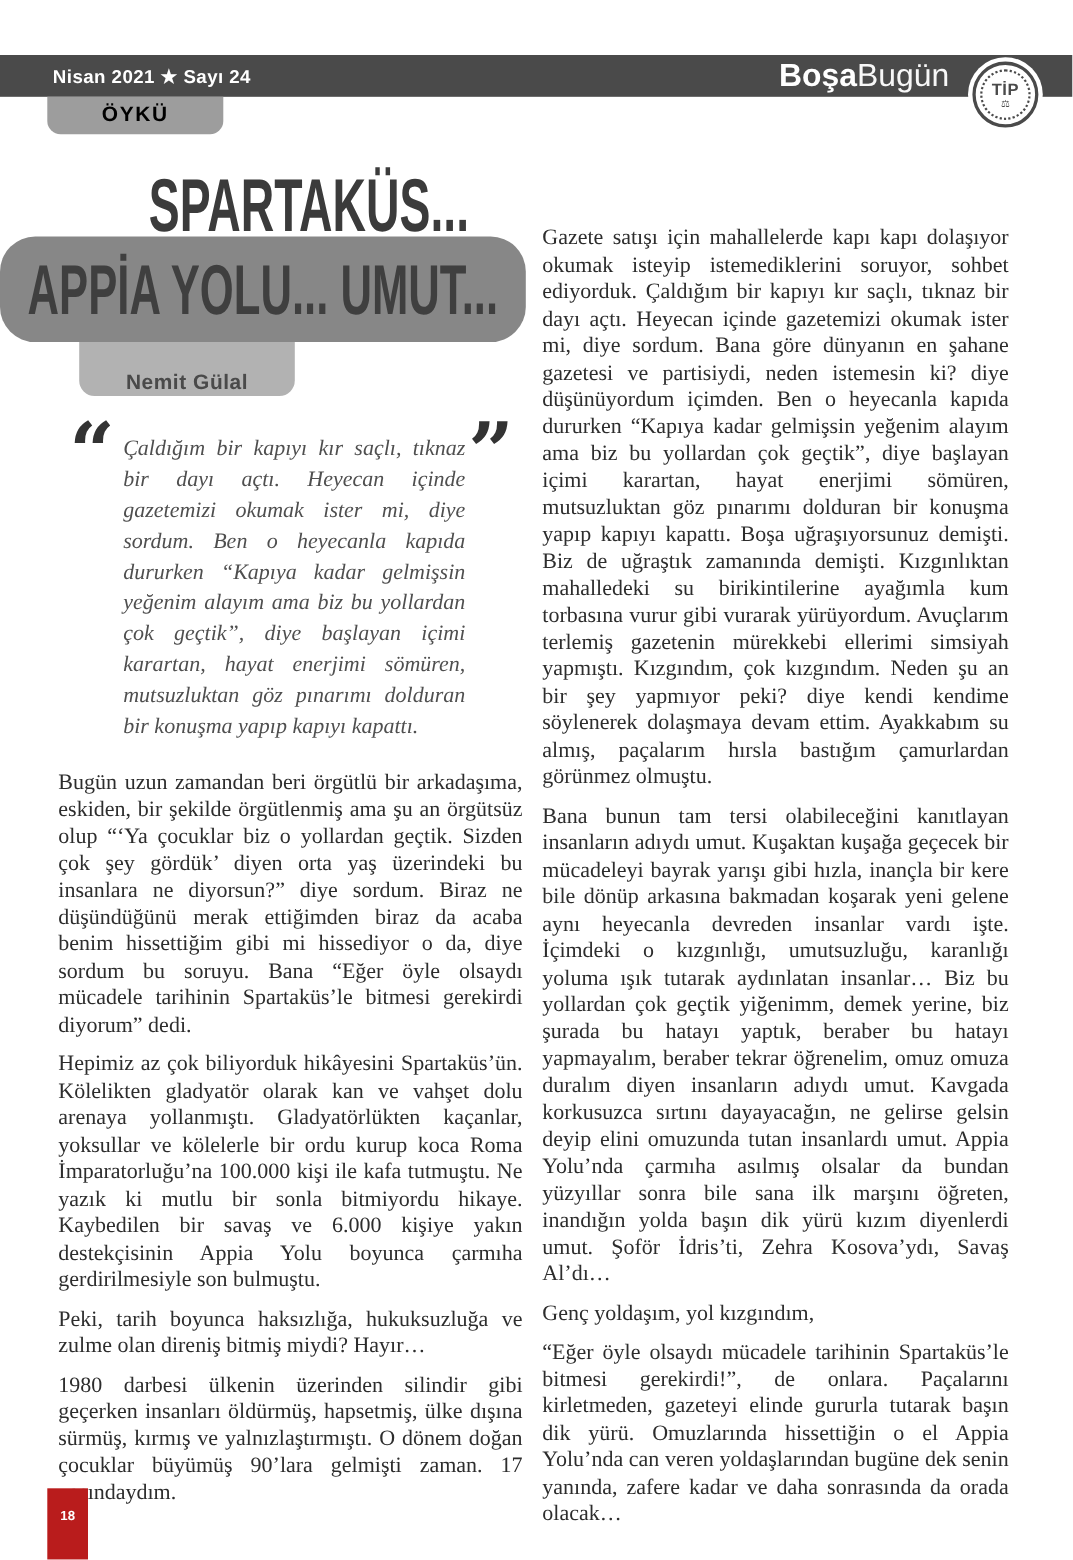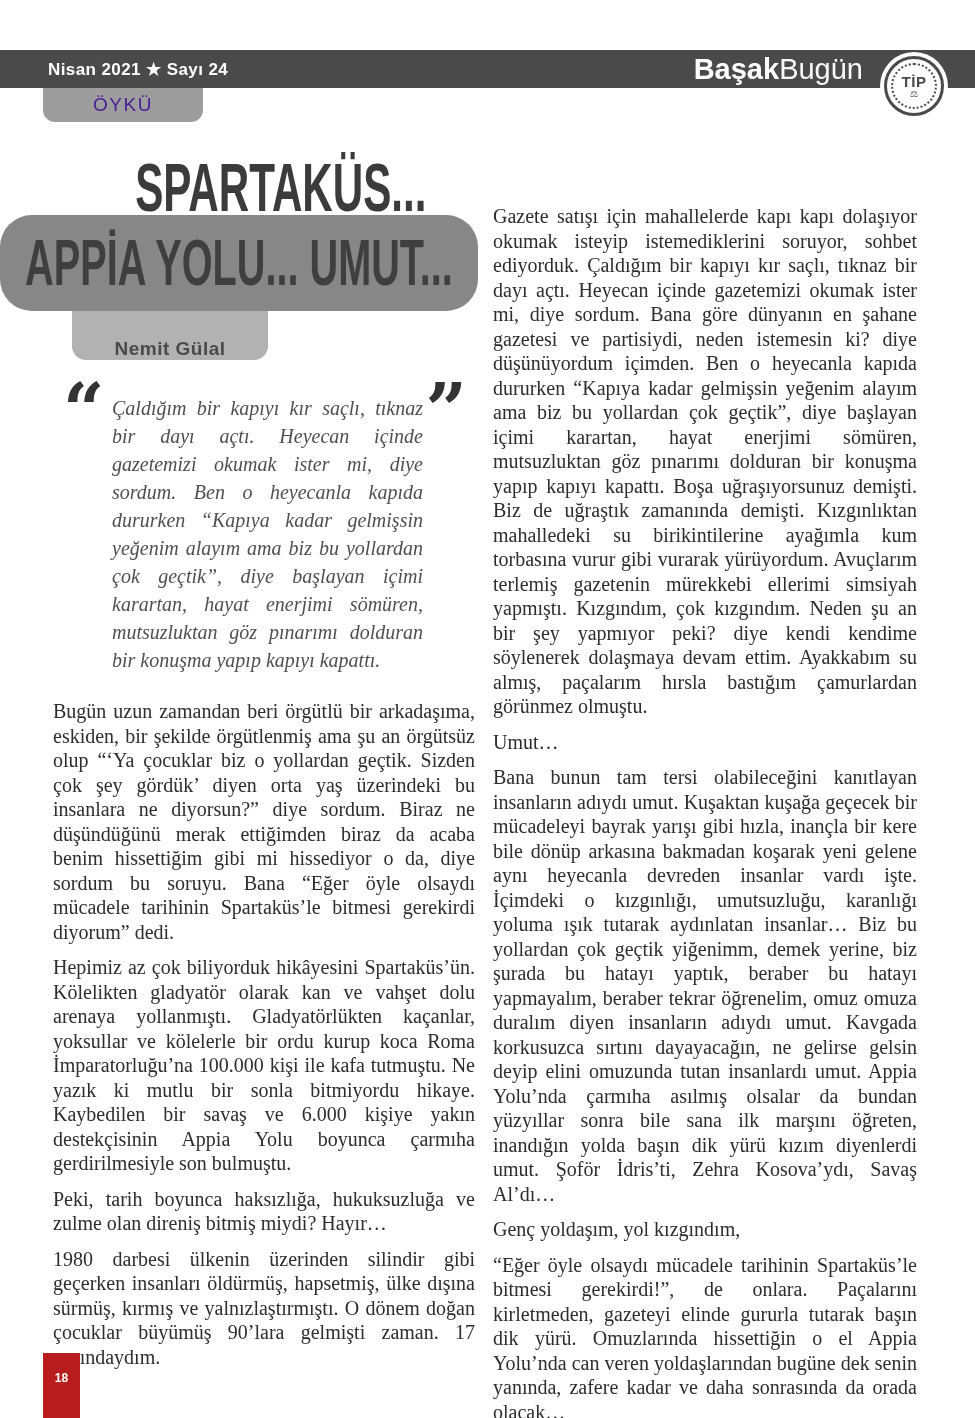--- a/index.html
+++ b/index.html
@@ -35,22 +35,22 @@
     display:flex;flex-direction:column;align-items:center;justify-content:center;
     font-family:"Liberation Sans",sans-serif;
   }
   .logo-text{font-size:15px;font-weight:700;color:#4a4a4a;letter-spacing:.5px;line-height:1;}
   .logo-caret{font-size:9px;color:#4a4a4a;line-height:1;margin-top:1px;}
   
   .category{
     position:absolute;left:43px;top:88px;width:160px;height:34px;
     background:#9d9d9d;border-radius:0 0 12px 12px;
     display:flex;align-items:center;justify-content:center;
-    font-family:"Liberation Sans",sans-serif;font-weight:400;font-size:19px;
-    color:#4c1d95;letter-spacing:1.5px;z-index:2;
+    font-family:"Liberation Sans",sans-serif;font-weight:700;font-size:19px;
+    color:#000000;letter-spacing:1.5px;z-index:2;
   }
   
   .cond{
     display:inline-block;transform:scaleX(0.62);transform-origin:center;
     font-family:"Liberation Sans",sans-serif;font-weight:700;white-space:nowrap;
   }
   .title1{
     position:absolute;left:0;top:134px;width:530px;margin:16px;
     text-align:center;font-size:68px;line-height:1.1;color:#3b3b3b;
   }
@@ -102,21 +102,21 @@
     color:#ffffff;
   }
 </style>
 </head>
 <body>
 
 <div class="page">
 
   <header class="topbar">
     <span class="issue">Nisan 2021 ★ Sayı 24</span>
-    <div class="brand"><span class="brand-bold">Başak</span><span class="brand-light">Bugün</span></div>
+    <div class="brand"><span class="brand-bold">Boşa</span><span class="brand-light">Bugün</span></div>
   </header>
 
   <div class="logo-wrap">
     <div class="logo-ring">
       <span class="logo-text">TİP</span>
       <span class="logo-caret">⚖</span>
     </div>
   </div>
 
   <div class="category">
@@ -141,21 +141,20 @@
 
   <section class="col col-left">
       <p class="para">Bugün uzun zamandan beri örgütlü bir arkadaşıma, eskiden, bir şekilde örgütlenmiş ama şu an örgütsüz olup “‘Ya çocuklar biz o yollardan geçtik. Sizden çok şey gördük’ diyen orta yaş üzerindeki bu insanlara ne diyorsun?” diye sordum. Biraz ne düşündüğünü merak ettiğimden biraz da acaba benim hissettiğim gibi mi hissediyor o da, diye sordum bu soruyu. Bana “Eğer öyle olsaydı mücadele tarihinin Spartaküs’le bitmesi gerekirdi diyorum” dedi.</p>
       <p class="para">Hepimiz az çok biliyorduk hikâyesini Spartaküs’ün. Kölelikten gladyatör olarak kan ve vahşet dolu arenaya yollanmıştı. Gladyatörlükten kaçanlar, yoksullar ve kölelerle bir ordu kurup koca Roma İmparatorluğu’na 100.000 kişi ile kafa tutmuştu. Ne yazık ki mutlu bir sonla bitmiyordu hikaye. Kaybedilen bir savaş ve 6.000 kişiye yakın destekçisinin Appia Yolu boyunca çarmıha gerdirilmesiyle son bulmuştu.</p>
       <p class="para">Peki, tarih boyunca haksızlığa, hukuksuzluğa ve zulme olan direniş bitmiş miydi? Hayır…</p>
       <p class="para">1980 darbesi ülkenin üzerinden silindir gibi geçerken insanları öldürmüş, hapsetmiş, ülke dışına sürmüş, kırmış ve yalnızlaştırmıştı. O dönem doğan çocuklar büyümüş 90’lara gelmişti zaman. 17 yaşındaydım.</p>
     </section>
 
   <section class="col col-right">
       <p class="para">Gazete satışı için mahallelerde kapı kapı dolaşıyor okumak isteyip istemediklerini soruyor, sohbet ediyorduk. Çaldığım bir kapıyı kır saçlı, tıknaz bir dayı açtı. Heyecan içinde gazetemizi okumak ister mi, diye sordum. Bana göre dünyanın en şahane gazetesi ve partisiydi, neden istemesin ki? diye düşünüyordum içimden. Ben o heyecanla kapıda dururken “Kapıya kadar gelmişsin yeğenim alayım ama biz bu yollardan çok geçtik”, diye başlayan içimi karartan, hayat enerjimi sömüren, mutsuzluktan göz pınarımı dolduran bir konuşma yapıp kapıyı kapattı. Boşa uğraşıyorsunuz demişti. Biz de uğraştık zamanında demişti. Kızgınlıktan mahalledeki su birikintilerine ayağımla kum torbasına vurur gibi vurarak yürüyordum. Avuçlarım terlemiş gazetenin mürekkebi ellerimi simsiyah yapmıştı. Kızgındım, çok kızgındım. Neden şu an bir şey yapmıyor peki? diye kendi kendime söylenerek dolaşmaya devam ettim. Ayakkabım su almış, paçalarım hırsla bastığım çamurlardan görünmez olmuştu.</p>
-      <p class="para">Umut…</p>
       <p class="para">Bana bunun tam tersi olabileceğini kanıtlayan insanların adıydı umut. Kuşaktan kuşağa geçecek bir mücadeleyi bayrak yarışı gibi hızla, inançla bir kere bile dönüp arkasına bakmadan koşarak yeni gelene aynı heyecanla devreden insanlar vardı işte. İçimdeki o kızgınlığı, umutsuzluğu, karanlığı yoluma ışık tutarak aydınlatan insanlar… Biz bu yollardan çok geçtik yiğenimm, demek yerine, biz şurada bu hatayı yaptık, beraber bu hatayı yapmayalım, beraber tekrar öğrenelim, omuz omuza duralım diyen insanların adıydı umut. Kavgada korkusuzca sırtını dayayacağın, ne gelirse gelsin deyip elini omuzunda tutan insanlardı umut. Appia Yolu’nda çarmıha asılmış olsalar da bundan yüzyıllar sonra bile sana ilk marşını öğreten, inandığın yolda başın dik yürü kızım diyenlerdi umut. Şoför İdris’ti, Zehra Kosova’ydı, Savaş Al’dı…</p>
       <p class="para">Genç yoldaşım, yol kızgındım,</p>
       <p class="para">“Eğer öyle olsaydı mücadele tarihinin Spartaküs’le bitmesi gerekirdi!”, de onlara. Paçalarını kirletmeden, gazeteyi elinde gururla tutarak başın dik yürü. Omuzlarında hissettiğin o el Appia Yolu’nda can veren yoldaşlarından bugüne dek senin yanında, zafere kadar ve daha sonrasında da orada olacak…</p>
     </section>
 
   <div class="pagenum">
     <span>18</span>
   </div>
 
 </div>

